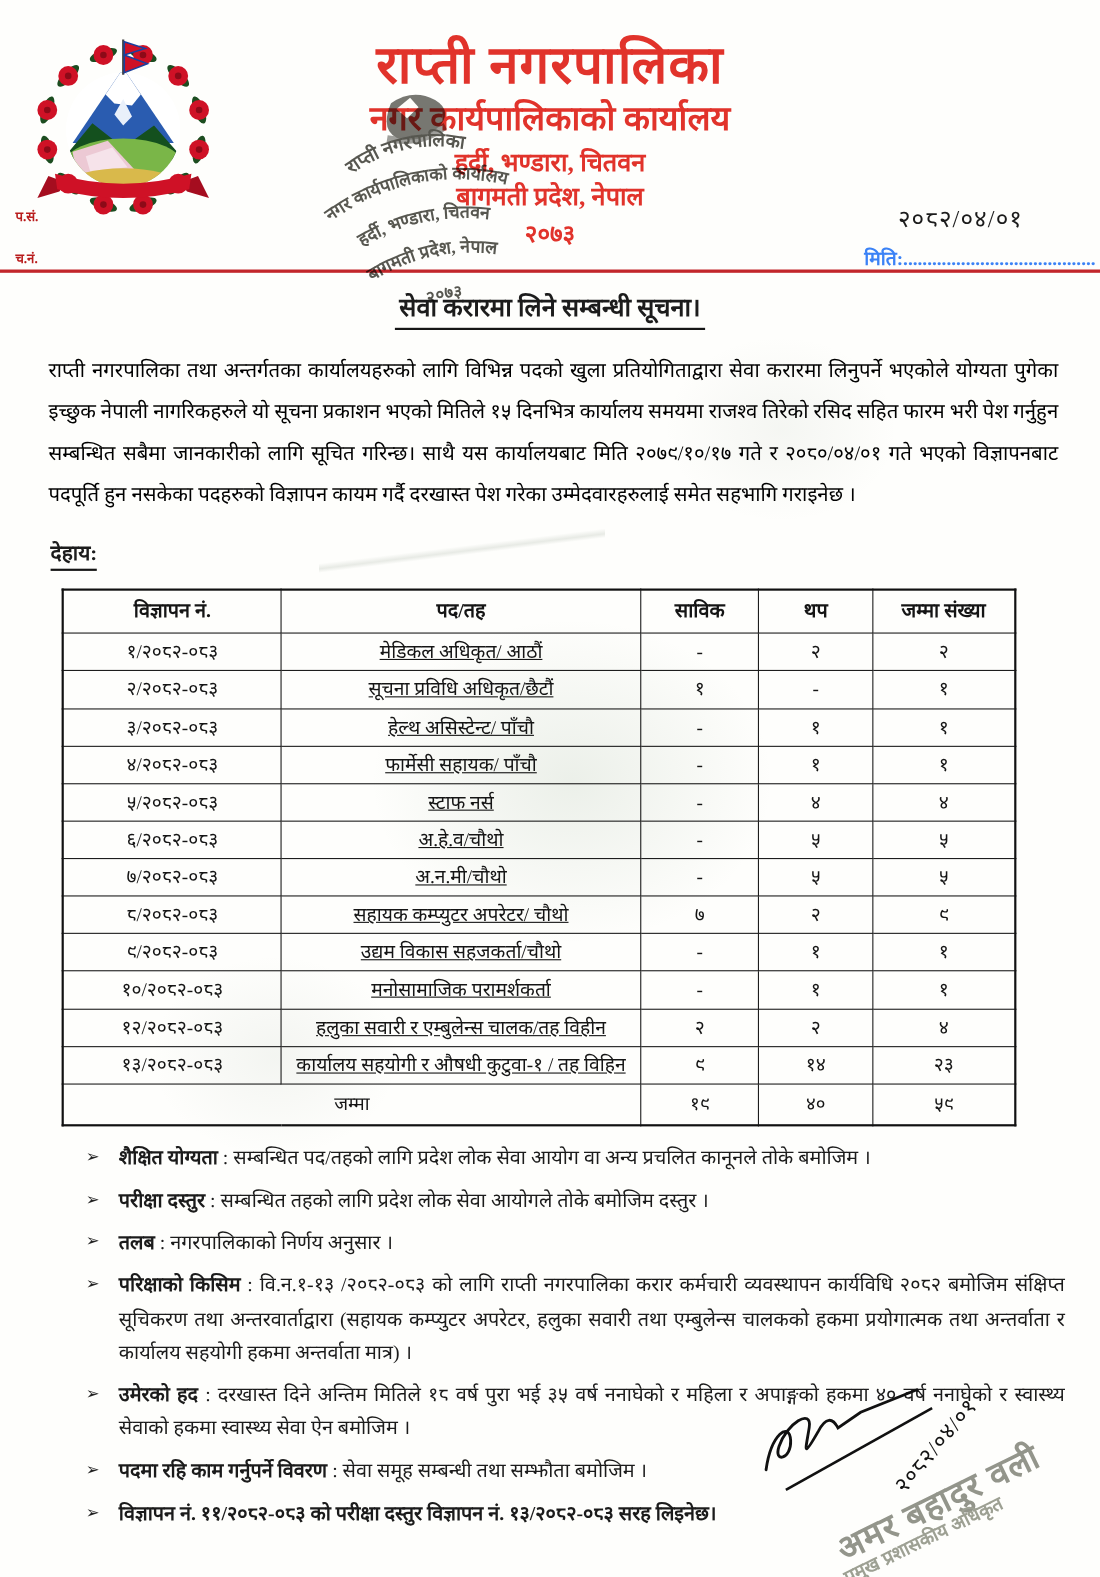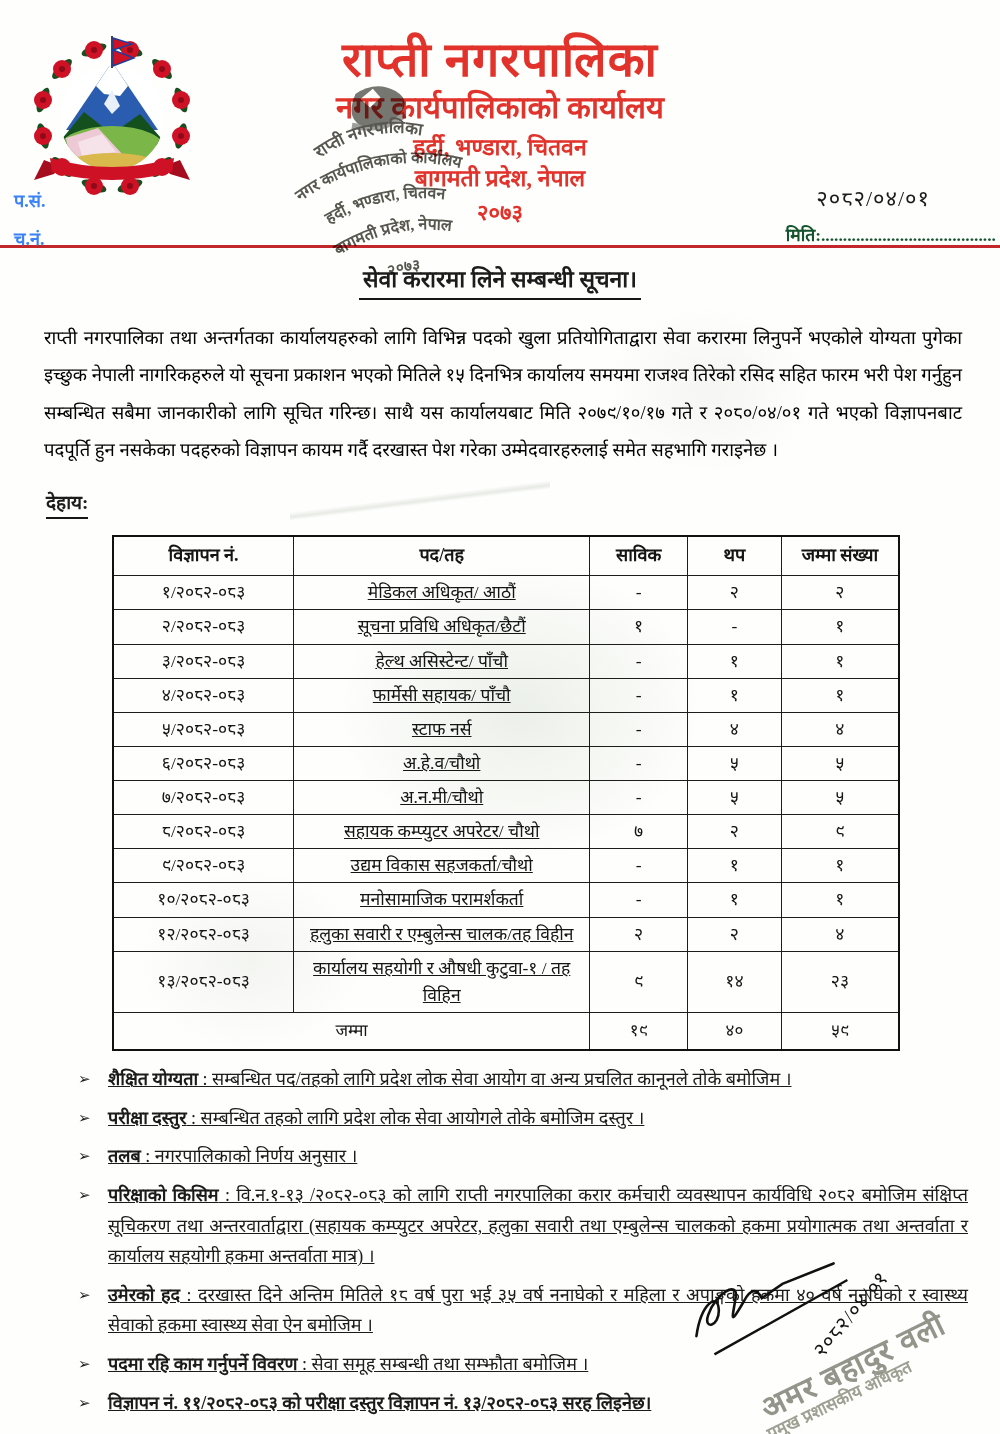--- a/index.html
+++ b/index.html
@@ -20,50 +20,50 @@
   .wm4{left:290px;top:455px;width:260px;height:90px;border-radius:0;
        background:linear-gradient(-7deg,transparent 46%,rgba(130,145,125,0.18) 49%,transparent 53%);}
   
   .hdr-center{position:absolute;left:0;right:0;top:34px;text-align:center;z-index:2;}
   .muni-name{font-size:48px;font-weight:700;color:#e1332b;line-height:1.1;letter-spacing:1px;}
   .office-name{font-size:31px;font-weight:700;color:#e1332b;margin-top:4px;line-height:1.1;}
   .addr1{font-size:23px;font-weight:700;color:#e1332b;margin-top:10px;line-height:1.1;}
   .addr2{font-size:23px;font-weight:700;color:#e1332b;margin-top:6px;line-height:1.1;}
   .year{font-size:22px;font-weight:700;color:#e1332b;margin-top:10px;line-height:1.1;}
   .logo{position:absolute;left:26px;top:34px;z-index:3;}
-  .ref-label{position:absolute;left:14px;font-size:18px;font-weight:700;color:#3b82f6;z-index:3;}
+  .ref-label{position:absolute;left:14px;font-size:12px;font-weight:700;color:#b91c1c;z-index:3;}
   .ps{top:188px;} .chn{top:226px;text-align:center;}
   .date-val{position:absolute;right:70px;top:182px;font-size:22px;color:#1b1b1b;z-index:3;letter-spacing:1px;}
-  .miti{position:absolute;right:4px;top:222px;font-size:17.5px;font-weight:700;color:#14532d;z-index:3;}
+  .miti{position:absolute;right:4px;top:222px;font-size:17.5px;font-weight:700;color:#3b82f6;z-index:3;}
   .rule{position:absolute;left:0;top:245px;width:1000px;height:3px;background:#c2272b;z-index:1;}
   
   .stamp{position:absolute;left:276px;top:84px;z-index:4;transform:rotate(-10deg);
          mix-blend-mode:multiply;opacity:0.9;}
   .stamp text{fill:#45453e;font-weight:600;}
   
   .main{position:absolute;left:0;top:256px;width:1000px;z-index:2;}
   .notice-title{text-align:left;margin:6px auto 0;display:table;
     font-size:23px;font-weight:700;border-bottom:2px solid #161616;padding:0 4px 4px;}
   .body-par{margin:20px 38px 0 44px;font-size:18.5px;line-height:2.02;text-align:justify;color:#000000;}
   .dehaya{margin:20px 0 0 46px;display:inline-block;font-size:19px;font-weight:700;
     border-bottom:2px solid #161616;padding-bottom:2px;font-family:Liberation Serif, serif;}
   
-  table.vac{border-collapse:collapse;margin:16px 0 0 112px;width:788px;background:transparent;}
+  table.vac{border-collapse:collapse;margin:16px 0 0 56px;width:868px;background:transparent;}
   table.vac th,table.vac td{border:1.5px solid #1d1d1d;font-size:17.5px;padding:3px 6px;
     text-align:center;line-height:1.55;color:#151515;}
   table.vac{border:2px solid #111;}
   table.vac th{font-weight:700;font-size:18px;padding:5px 6px;}
   td.pos,th.pos-h{text-align:center;}
   td.pos{text-align:left;padding-left:14px;text-decoration:underline;}
   tr.total-row td{font-size:17px;padding:5px 6px;}
   
   ul.points{list-style:none;margin:13px 0 0 0;padding:0 22px 0 108px;}
   ul.points li{display:flex;margin-bottom:8px;font-size:18px;line-height:1.7;color:#1b1b1b;}
   ul.points .arrow{flex:0 0 30px;margin-left:-30px;font-size:15px;padding-top:3px;color:#222;}
-  ul.points .b-body{flex:1;text-align:justify;padding-right:10px;text-decoration:underline;}
+  ul.points .b-body{flex:1;text-align:justify;padding-right:10px;}
   .b-label{font-weight:700;}
   
   .signature{position:absolute;left:640px;top:1252px;width:360px;height:182px;z-index:5;}
   .sig-scribble{position:absolute;left:48px;top:12px;transform:rotate(-6deg);}
   .sig-date{position:absolute;left:158px;top:48px;transform:rotate(-50deg);font-size:20px;color:#131313;letter-spacing:1px;white-space:nowrap;}
   .sig-name{position:absolute;left:112px;top:92px;transform:rotate(-26deg);font-size:31px;font-weight:700;
     color:#93958b;white-space:nowrap;letter-spacing:1px;font-family:"Liberation Sans","DejaVu Sans",sans-serif;}
   .sig-desig{position:absolute;left:120px;top:136px;transform:rotate(-26deg);font-size:17px;font-weight:700;
     color:#9da093;white-space:nowrap;font-family:"Liberation Sans","DejaVu Sans",sans-serif;}
 </style>

